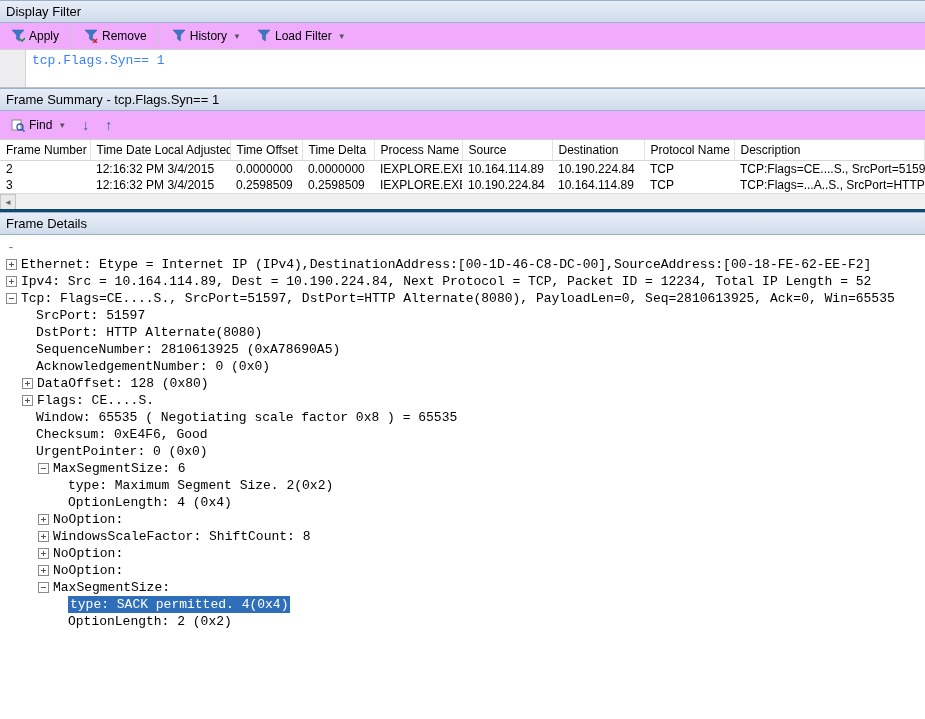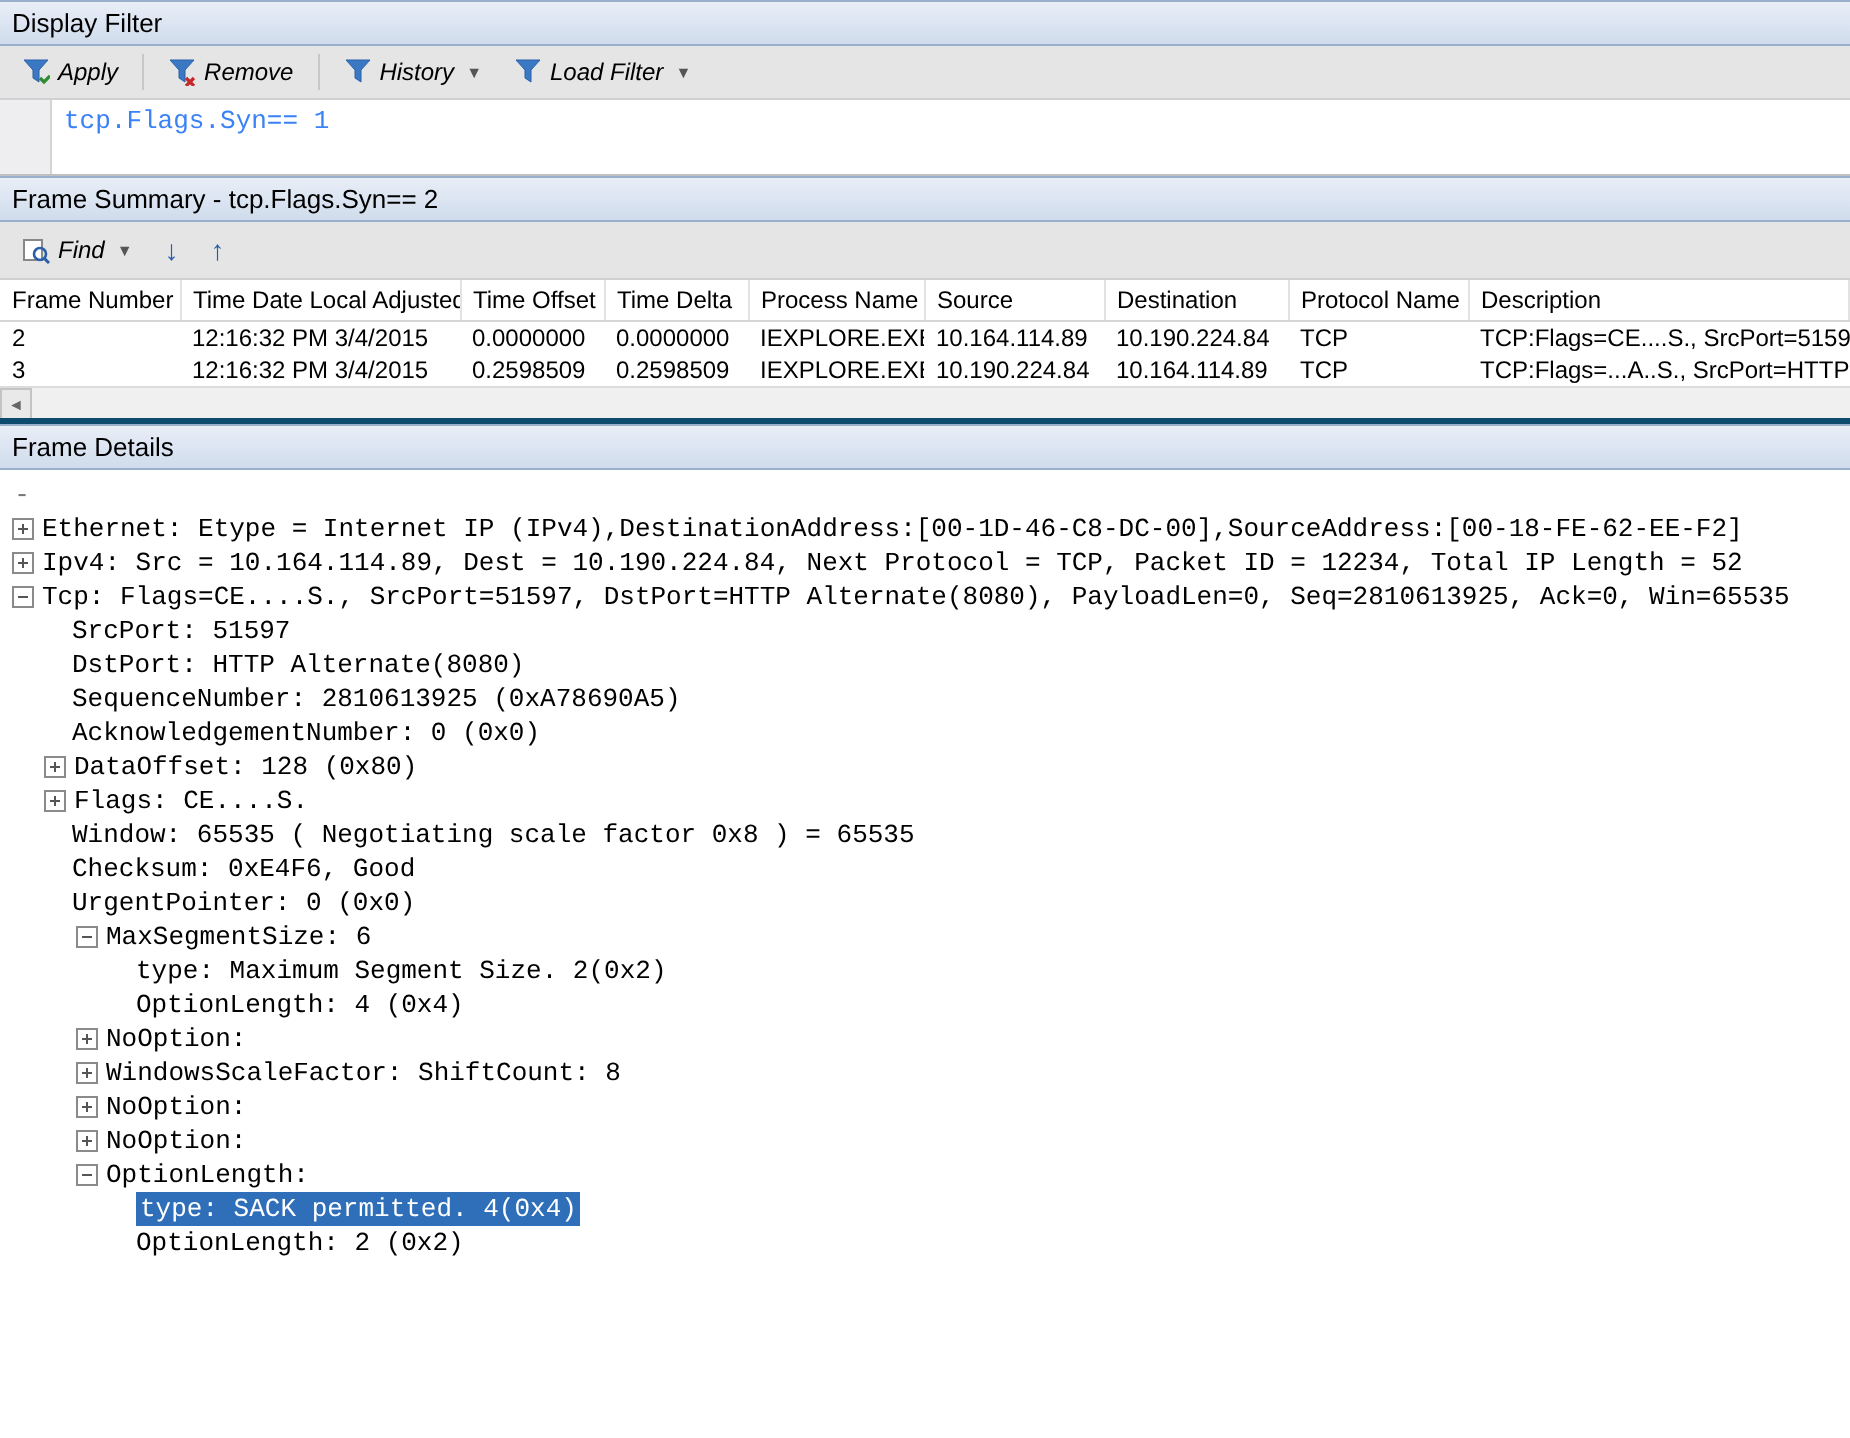--- a/index.html
+++ b/index.html
@@ -18,22 +18,21 @@
     border-bottom: 1px solid #99b0cc;
     padding: 3px 6px;
     font-size: 13px;
   }
   .toolbar {
     display: flex;
     align-items: center;
     padding: 3px 4px;
     border-bottom: 1px solid #d0d0d0;
     gap: 2px;
-    background: #e5e5e5;
-    font-style: italic;
+    background: #f0abfc;
   }
   .tb-btn {
     display: inline-flex;
     align-items: center;
     gap: 4px;
     padding: 2px 6px;
     cursor: pointer;
     border: 1px solid transparent;
     border-radius: 2px;
   }
@@ -182,21 +181,21 @@
     </span>
     <span>Load Filter</span>
     <span class="dd-arrow">▼</span>
   </div>
 </div>
 <div class="filter-box">
   <div class="filter-gutter"></div>
   <div class="filter-text">tcp.Flags.Syn== 1</div>
 </div>
 
-<div class="panel-header">Frame Summary - tcp.Flags.Syn== 2</div>
+<div class="panel-header">Frame Summary - tcp.Flags.Syn== 1</div>
 <div class="toolbar">
   <div class="tb-btn">
     <span class="icon">
       <svg viewBox="0 0 14 14">
           <rect x="1" y="2" width="9" height="10" fill="#fff" stroke="#888"></rect>
           <circle cx="9" cy="9" r="3" fill="none" stroke="#2a5ea8" stroke-width="1.3"></circle>
           <line x1="11" y1="11" x2="13.5" y2="13.5" stroke="#2a5ea8" stroke-width="1.5"></line>
         </svg>
     </span>
     <span>Find</span>
@@ -325,21 +324,21 @@
   <div class="node" style="padding-left:36px">
     <span class="tg plus"></span>
     <span>NoOption:</span>
   </div>
   <div class="node" style="padding-left:36px">
     <span class="tg plus"></span>
     <span>NoOption:</span>
   </div>
   <div class="node" style="padding-left:36px">
     <span class="tg"></span>
-    <span>OptionLength:</span>
+    <span>MaxSegmentSize:</span>
   </div>
   <div class="node" style="padding-left:66px">
     <span class="hl">type: SACK permitted. 4(0x4)</span>
   </div>
   <div class="node" style="padding-left:66px">
     <span>OptionLength: 2 (0x2)</span>
   </div>
 
 </div>
 

